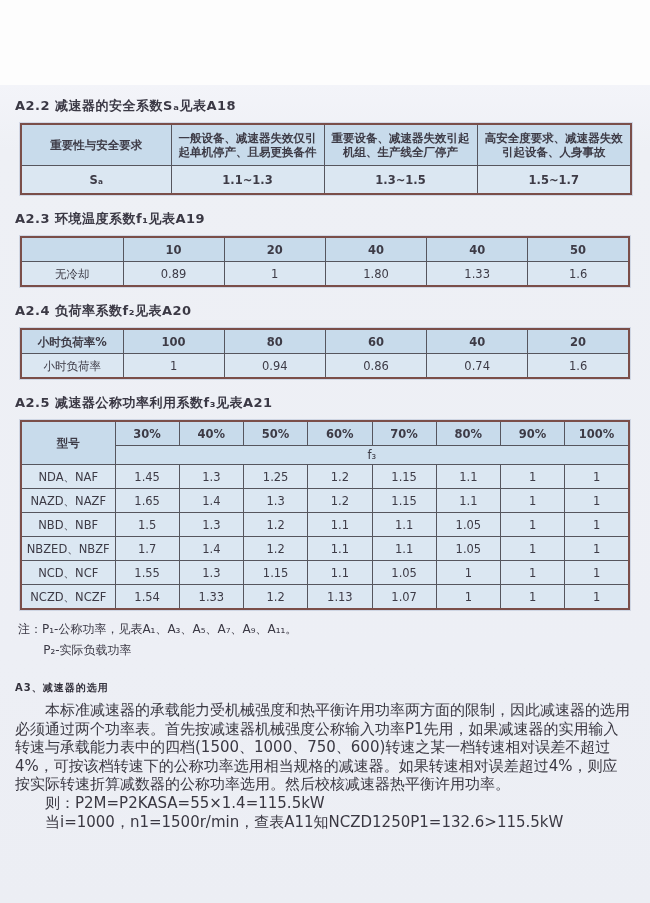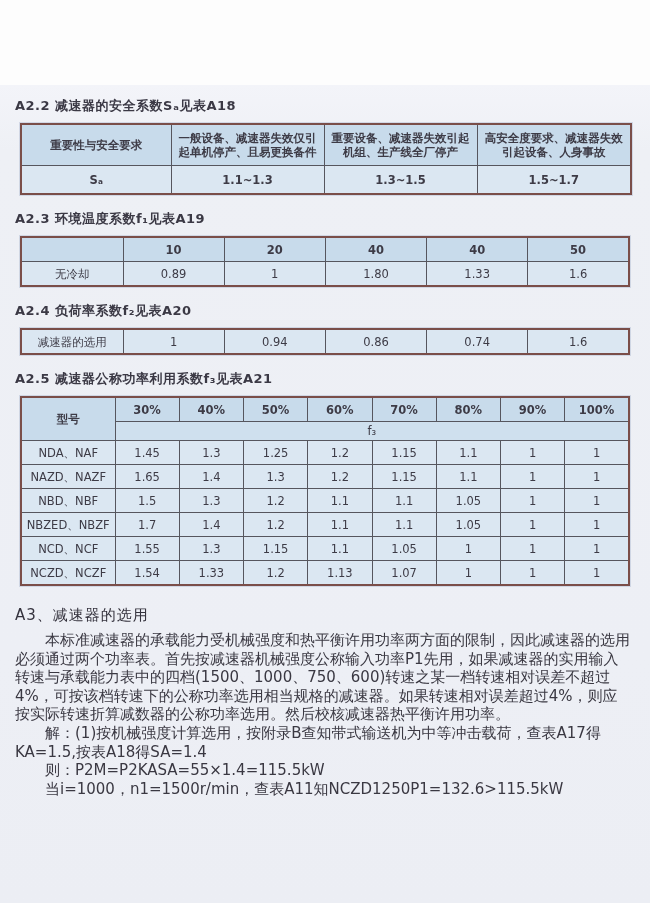--- a/index.html
+++ b/index.html
@@ -13,21 +13,21 @@
   .scan{
     position:absolute;top:85px;left:0;right:0;bottom:0;
     background:linear-gradient(180deg,#f3f4f9 0%,#eef0f5 8%,#edeff5 70%,#eceef4 100%);
     padding:12px 20px 0 15px;box-sizing:border-box;
   }
   .sech{
     font-size:13px;font-weight:600;color:#3b3945;margin:0 0 8px 0;letter-spacing:.5px;
   }
   .sech.mt{margin-top:15px;}
   .h-a3{
-    font-size:15px;font-weight:400;color:#34323d;margin:20px 0 6px 0;letter-spacing:1px;
+    font-size:10px;font-weight:700;color:#34323d;margin:20px 0 6px 0;letter-spacing:1px;
   }
   table.t{
     border-collapse:collapse;table-layout:fixed;width:610px;margin-left:5px;
     border:2px solid #7a4e49;box-shadow:0 0 0 1px rgba(120,140,180,.25);
   }
   table.t td{
     border:1px solid #56565e;text-align:center;vertical-align:middle;
     font-size:11.5px;color:#3d3b46;padding:2px 3px;line-height:14px;
     overflow:hidden;
   }
@@ -107,22 +107,30 @@
     <table class="t a20">
       <colgroup>
           <col style="width:102px">
           <col>
           <col>
           <col>
           <col>
           <col>
         </colgroup>
       <tbody>
-      <tr class="rw">
-        <td class="dt">减速器的选用</td>
+          <tr class="rw">
+        <td class="hd">小时负荷率%</td>
+        <td class="hd">100</td>
+        <td class="hd">80</td>
+        <td class="hd">60</td>
+        <td class="hd">40</td>
+        <td class="hd">20</td>
+      </tr>
+      <tr class="rw">
+        <td class="dt">小时负荷率</td>
         <td class="dt">1</td>
         <td class="dt">0.94</td>
         <td class="dt">0.86</td>
         <td class="dt">0.74</td>
         <td class="dt">1.6</td>
       </tr>
     </tbody>
       </table>
 
     <h2 class="sech mt">A2.5  减速器公称功率利用系数f₃见表A21</h2>
@@ -215,25 +223,28 @@
         <td class="dt">1.2</td>
         <td class="dt">1.13</td>
         <td class="dt">1.07</td>
         <td class="dt">1</td>
         <td class="dt">1</td>
         <td class="dt">1</td>
       </tr>
     </tbody>
       </table>
 
+    <div class="note">
+      <div class="l1">注：P₁-公称功率，见表A₁、A₃、A₅、A₇、A₉、A₁₁。</div>
+      <div class="l2">P₂-实际负载功率</div>
+    </div>
 
     <h2 class="h-a3">A3、减速器的选用</h2>
 
     <div class="bodytext">
       <p>本标准减速器的承载能力受机械强度和热平衡许用功率两方面的限制，因此减速器的选用必须通过两个功率表。首先按减速器机械强度公称输入功率P1先用，如果减速器的实用输入转速与承载能力表中的四档(1500、1000、750、600)转速之某一档转速相对误差不超过4%，可按该档转速下的公称功率选用相当规格的减速器。如果转速相对误差超过4%，则应按实际转速折算减数器的公称功率选用。然后校核减速器热平衡许用功率。</p>
-      <p>解：(1)按机械强度计算选用，按附录B查知带式输送机为中等冲击载荷，查表A17得KA=1.5,按表A18得SA=1.4</p>
       <p>则：P2M=P2KASA=55×1.4=115.5kW</p>
       <p>当i=1000，n1=1500r/min，查表A11知NCZD1250P1=132.6&gt;115.5kW</p>
 
     </div>
 
   </div>
 </div>
 
 </body></html>

